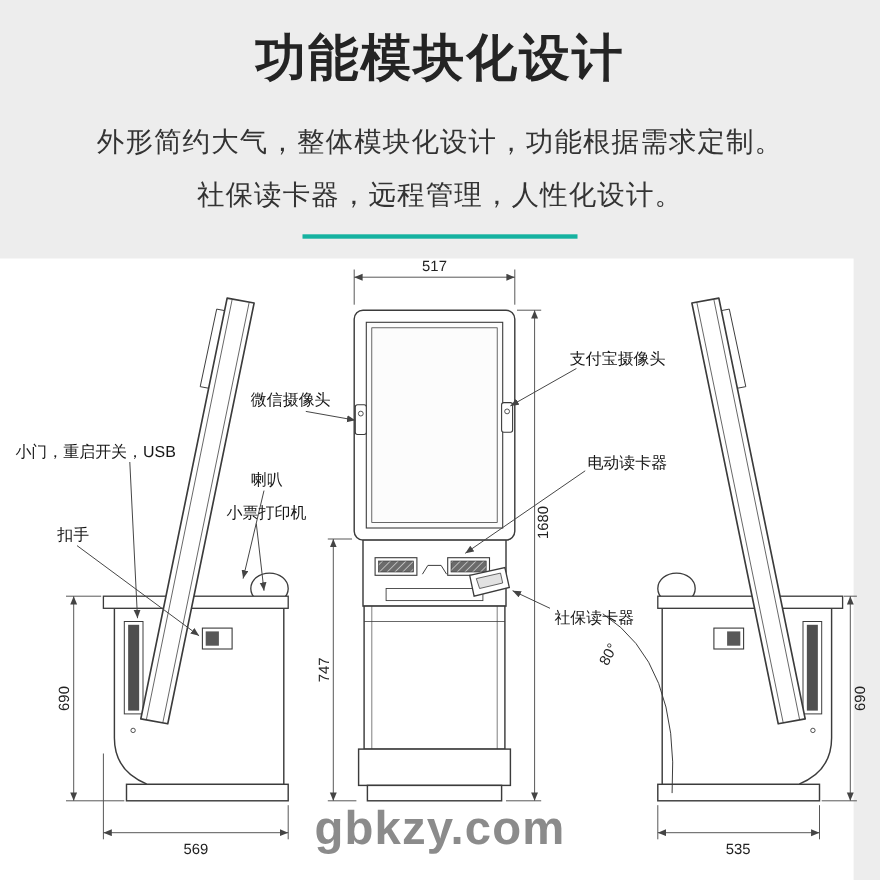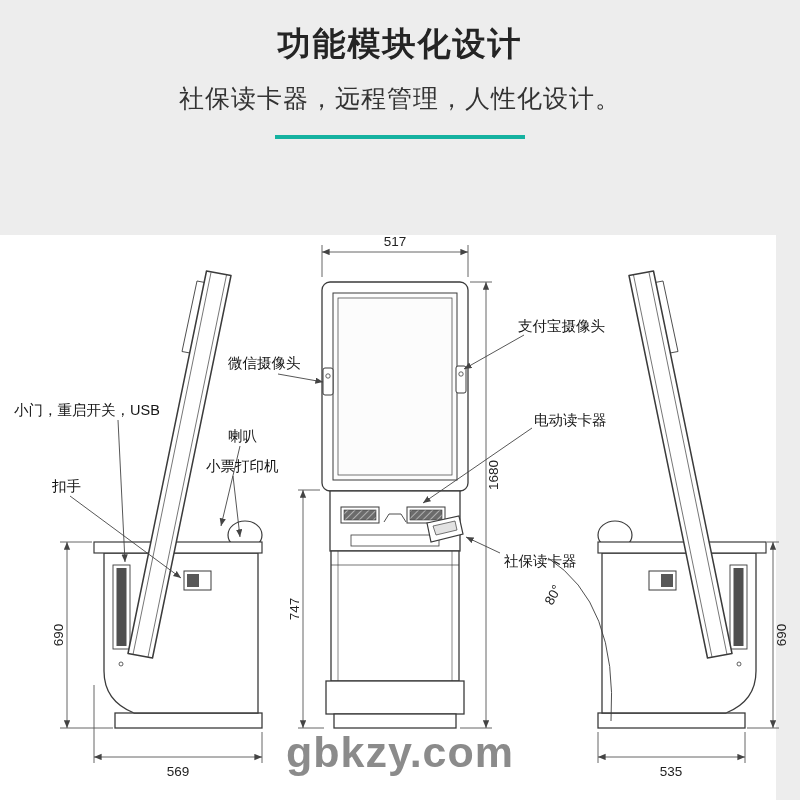--- a/index.html
+++ b/index.html
@@ -1,37 +1,38 @@
 <!DOCTYPE html>
 <html><head>
 <meta charset="utf-8">
 <style>
   html,body{margin:0;padding:0;}
   body{
     width:800px;height:800px;overflow:hidden;background:#ededed;
     font-family:"Liberation Sans","DejaVu Sans",sans-serif;
   }
   .header{height:235px;text-align:center;}
-  .title{margin:0;padding-top:22px;font-size:33px;font-weight:700;color:#242424;letter-spacing:2px;}
+  .title{margin:0;padding-top:22px;font-size:46px;font-weight:700;color:#242424;letter-spacing:2px;}
   .sub{margin:0;font-size:25px;color:#333;letter-spacing:1px;}
   .sub1{margin-top:28px;}
   .sub2{margin-top:15px;}
   .accent{width:250px;height:4px;margin:20px auto 0;background:#15b2a0;}
   .diagram{width:776px;height:565px;background:#ffffff;}
   svg{display:block;}
   svg text{stroke:none;font-family:"Liberation Sans","DejaVu Sans",sans-serif;}
   .lbl{font-size:14.5px;fill:#151515;}
   .dim{font-size:13.5px;fill:#222;}
   .wm{font-size:43px;fill:#8b8b8b;font-weight:600;letter-spacing:1px;}
 </style>
 </head>
 <body>
 
 <div class="header">
   <h1 class="title">功能模块化设计</h1>
+  <p class="sub sub1">外形简约大气，整体模块化设计，功能根据需求定制。</p>
   <p class="sub sub2">社保读卡器，远程管理，人性化设计。</p>
   <div class="accent"></div>
 </div>
 
 <div class="diagram">
 <svg viewBox="0 0 800 565" width="800" height="565" xmlns="http://www.w3.org/2000/svg">
   <defs>
     <marker id="arrow" orient="auto-start-reverse" markerWidth="10" markerHeight="8" refX="8.5" refY="3.5">
       <path d="M0,0 L8.5,3.5 L0,7 Z" fill="#444"></path>
     </marker>

